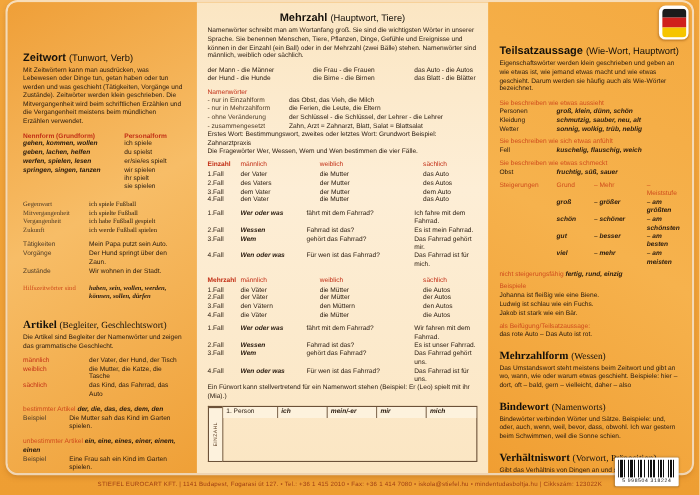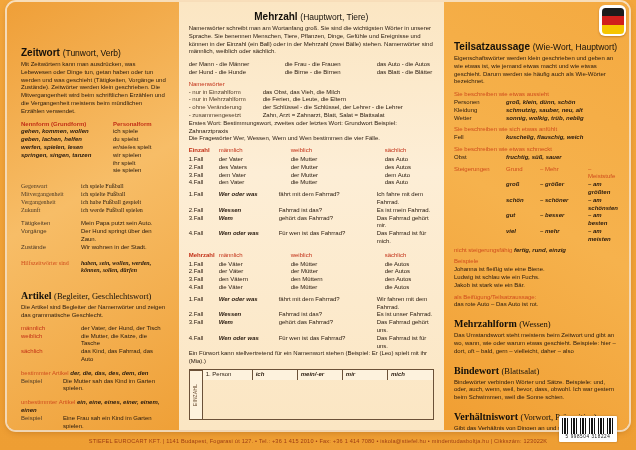--- a/index.html
+++ b/index.html
@@ -531,21 +531,21 @@
     </div>
 
     <div class="h mt8">
       <span class="ht">Mehrzahlform</span>
       <span class="hs">(Wessen)</span>
     </div>
     <div>Das Umstandswort steht meistens beim Zeitwort und gibt an wo, wann, wie oder warum etwas geschieht. Beispiele: hier – dort, oft – bald, gern – vielleicht, daher – also</div>
 
     <div class="h mt8">
       <span class="ht">Bindewort</span>
-      <span class="hs">(Blattsalat)</span>
+      <span class="hs">(Namenworts)</span>
     </div>
     <div>Bindewörter verbinden Wörter und Sätze. Beispiele: und, oder, auch, wenn, weil, bevor, dass, obwohl. Ich war gestern beim Schwimmen, weil die Sonne schien.</div>
 
     <div class="h mt8">
       <span class="ht">Verhältniswort</span>
       <span class="hs">(Vorwort, Präposition)</span>
     </div>
     <div>Gibt das Verhältnis von Dingen an und steht meistens vor dem Begleiter des Namenworts.</div>
 
   </div>

